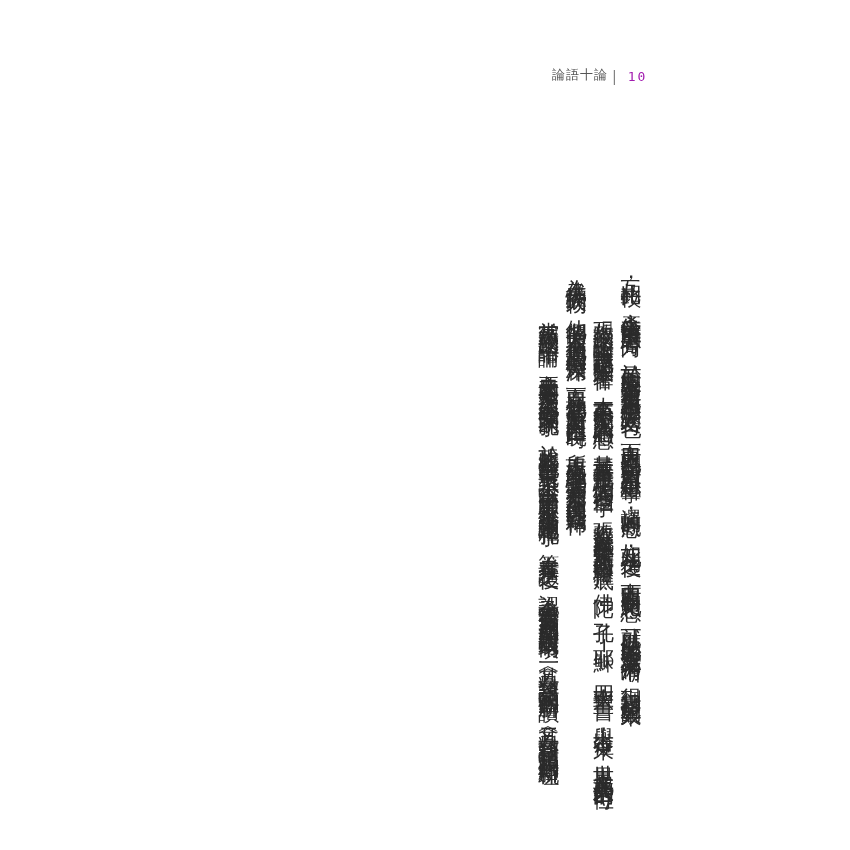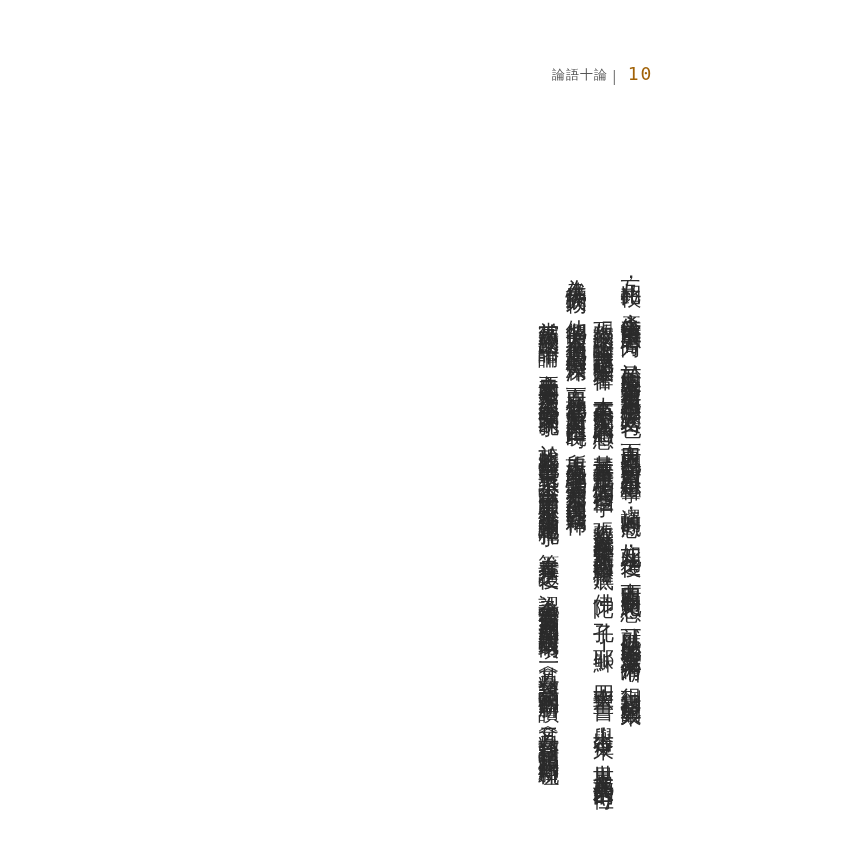--- a/index.html
+++ b/index.html
@@ -5,21 +5,21 @@
   html, body { margin: 0; padding: 0; background: #ffffff; }
   body { width: 850px; height: 850px; position: relative; overflow: hidden; }
   .page { position: absolute; left: 0; top: 0; width: 850px; height: 850px; background: #fff; }
   .running-header {
     position: absolute; top: 64px; left: 552px; height: 20px;
     display: flex; align-items: flex-end;
     font-family: "DejaVu Serif", serif; font-size: 13px; color: #555;
     letter-spacing: 1px;
   }
   .running-header .bar { margin: 0 10px 0 4px; color: #777; font-size: 14px; }
-  .running-header .num { font-family: "DejaVu Sans Mono", monospace; font-size: 18px; letter-spacing: 2px; color: #a16207; }
+  .running-header .num { font-family: "DejaVu Sans Mono", monospace; font-size: 13px; letter-spacing: 2px; color: #a21caf; }
   .body-text {
     position: absolute;
     right: 206px; top: 263px;
     height: 516px;
     writing-mode: vertical-rl;
     font-family: "DejaVu Serif", "Liberation Serif", serif;
     font-size: 21px;
     line-height: 27.4px;
     letter-spacing: 2.45px;
     color: #2b2b2b;

